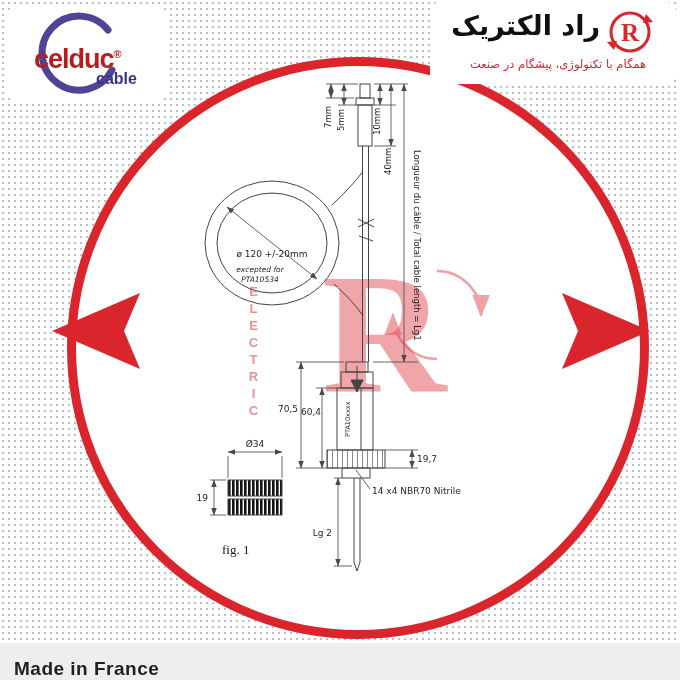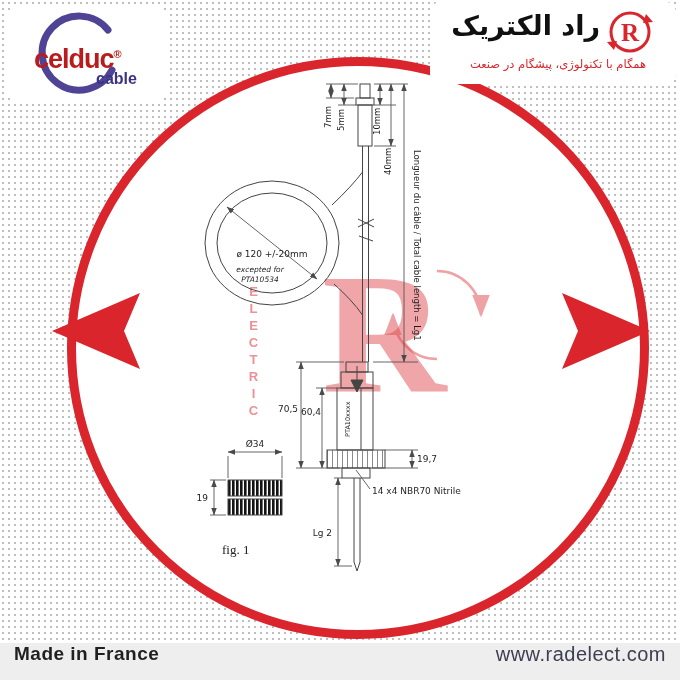--- a/index.html
+++ b/index.html
@@ -39,21 +39,21 @@
   #celduc-name{left:28px;top:38px;font-size:27px;font-weight:bold;color:#b91c1c;letter-spacing:-1px;}
   #celduc-name .reg{font-size:11px;vertical-align:super;}
   #celduc-sub{left:90px;top:64px;font-size:16px;font-weight:bold;color:#3b3383;}
   #rad-card{left:430px;top:2px;width:246px;height:82px;border-radius:10px;}
   #rad-title{right:76px;top:8px;font-size:27px;font-weight:bold;color:#101010;direction:rtl;font-family:"DejaVu Sans",sans-serif;}
   #rad-tagline{right:30px;top:55px;font-size:11.5px;color:#d9252b;direction:rtl;font-family:"DejaVu Sans",sans-serif;}
   #rad-icon{right:22px;top:6px;width:48px;height:48px;}
   
   #footer{
     left:0;bottom:0;width:680px;height:37px;background:#eeeeee;
-    display:flex;align-items:flex-start;justify-content:space-between;
+    display:flex;align-items:flex-end;justify-content:space-between;
     box-sizing:border-box;padding:0 14px;
   }
   #footer-left{font-size:19px;font-weight:bold;color:#1f1f1f;letter-spacing:.5px;}
   #footer-right{font-size:20px;color:#3e3e52;letter-spacing:.5px;}
 </style>
 </head>
 <body>
 
 <div id="ring" class="abs"></div>
 
@@ -199,14 +199,13 @@
     <polygon points="40,6 47,14 37,15" fill="#d9252b"></polygon>
     <polygon points="8,42 1,34 11,33" fill="#d9252b"></polygon>
     <text x="24" y="33" text-anchor="middle" font-family="Liberation Serif, serif" font-weight="bold" font-size="25" fill="#d9252b">R</text>
   </svg>
   <div id="rad-title" class="abs">راد الکتریک</div>
   <div id="rad-tagline" class="abs">همگام با تکنولوژی، پیشگام در صنعت</div>
 </div>
 
 <div id="footer" class="abs">
   <span id="footer-left">Made in France</span>
-  <span id="footer-right">www.radelect.com</span>
 </div>
 
 </body></html>

